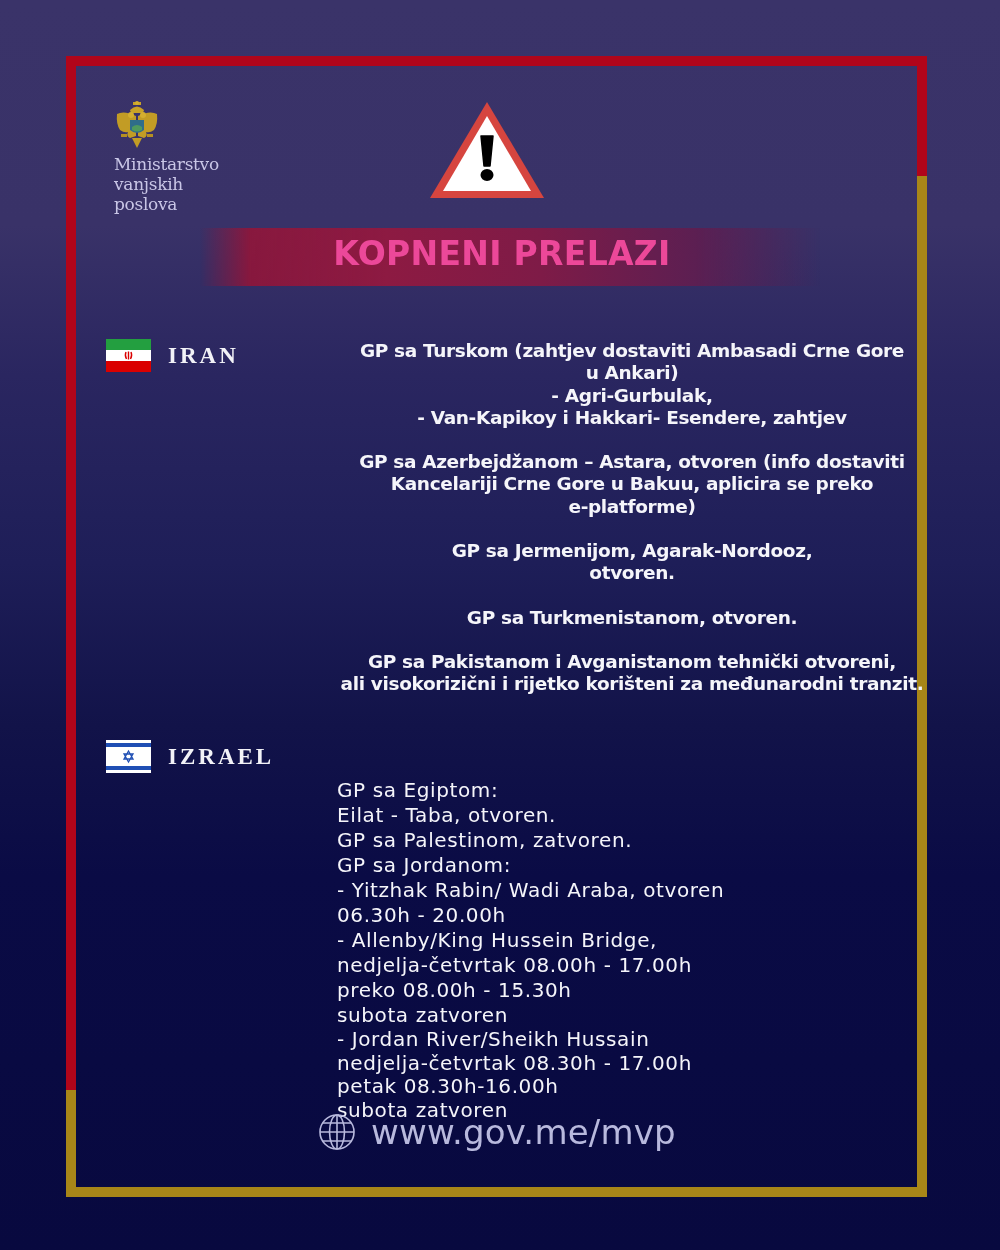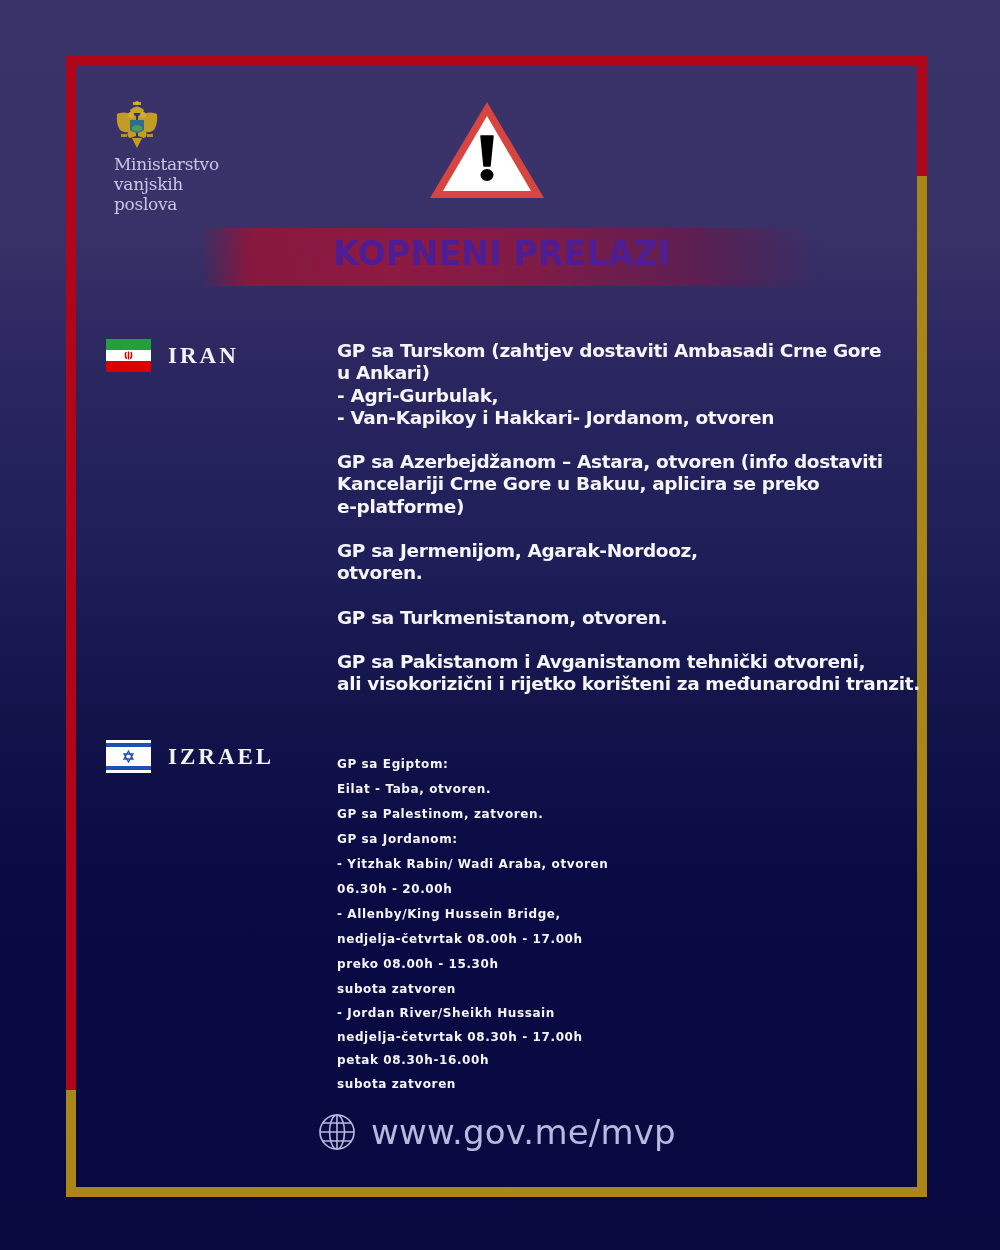--- a/index.html
+++ b/index.html
@@ -26,34 +26,34 @@
   .warning { position: absolute; left: 428px; top: 100px; width: 118px; height: 100px; }
 
   .title-band {
     position: absolute; left: 200px; top: 228px; width: 620px; height: 58px;
     background: linear-gradient(to right, rgba(150,20,55,0) 0%, rgba(150,20,55,0.85) 8%, #8d1a42 30%, #7e1b47 55%, #5c1f52 80%, rgba(60,30,90,0) 100%);
     filter: blur(0.3px);
   }
   .title {
     position: absolute; left: 0; right: 0; top: 234px; text-align: center;
     font-family: "DejaVu Sans", sans-serif; font-weight: bold; font-size: 33px;
-    color: #4c1d95; letter-spacing: 0.3px; padding-left: 4px;
+    color: #ec4899; letter-spacing: 0.3px; padding-left: 4px;
   }
 
   .country { position: absolute; left: 106px; display: flex; align-items: center; }
   .flag { width: 45px; height: 33px; display: block; }
   .country-name {
     margin-left: 17px; font-family: Liberation Serif, serif; font-weight: bold;
     font-size: 23px; letter-spacing: 3px; color: #f2f2f7;
   }
 
   .details { position: absolute; left: 337px; width: 590px; font-family: "DejaVu Sans", sans-serif; color: #f5f5fa; }
   .details.iran { top: 340px; font-size: 18.5px; line-height: 22.3px; font-weight: bold; letter-spacing: -0.35px; }
-  .details.iran .para { margin-bottom: 22px; }
-  .details.israel { top: 752px; font-size: 12px; line-height: 25px; font-weight: bold; letter-spacing: 0.6px; }
+  .details.iran .para { margin-bottom: 22px; text-align: center; }
+  .details.israel { top: 778px; font-size: 20px; line-height: 25px; font-weight: normal; letter-spacing: 0.6px; }
   .details .line { white-space: nowrap; }
   .details.israel .line.tight { line-height: 23.5px; }
 
   .footer { position: absolute; left: 318px; top: 1112px; display: flex; align-items: center; }
   .globe { width: 38px; height: 38px; }
   .url {
     margin-left: 15px; font-family: "DejaVu Sans", sans-serif; font-size: 34px;
     color: #b8b9dd; letter-spacing: 0.2px;
   }
 </style>
@@ -112,21 +112,21 @@
     <path d="M20 13 Q18.5 16.5 20.5 20 M25 13 Q26.5 16.5 24.5 20 M22.5 12.5 L22.5 20.5" stroke="#da0000" stroke-width="1.4" fill="none"></path>
   </svg>
   <span class="country-name">IRAN</span>
 </div>
 
 <div class="details iran">
   <div class="para">
     <div class="line">GP sa Turskom (zahtjev dostaviti Ambasadi Crne Gore</div>
     <div class="line">u Ankari)</div>
     <div class="line">- Agri-Gurbulak,</div>
-    <div class="line">- Van-Kapikoy i Hakkari- Jordanom, otvoren</div>
+    <div class="line">- Van-Kapikoy i Hakkari- Esendere, zahtjev</div>
   </div>
   <div class="para">
     <div class="line">GP sa Azerbejdžanom – Astara, otvoren (info dostaviti</div>
     <div class="line">Kancelariji Crne Gore u Bakuu, aplicira se preko</div>
     <div class="line">e-platforme)</div>
   </div>
   <div class="para">
     <div class="line">GP sa Jermenijom, Agarak-Nordooz,</div>
     <div class="line">otvoren.</div>
   </div>

